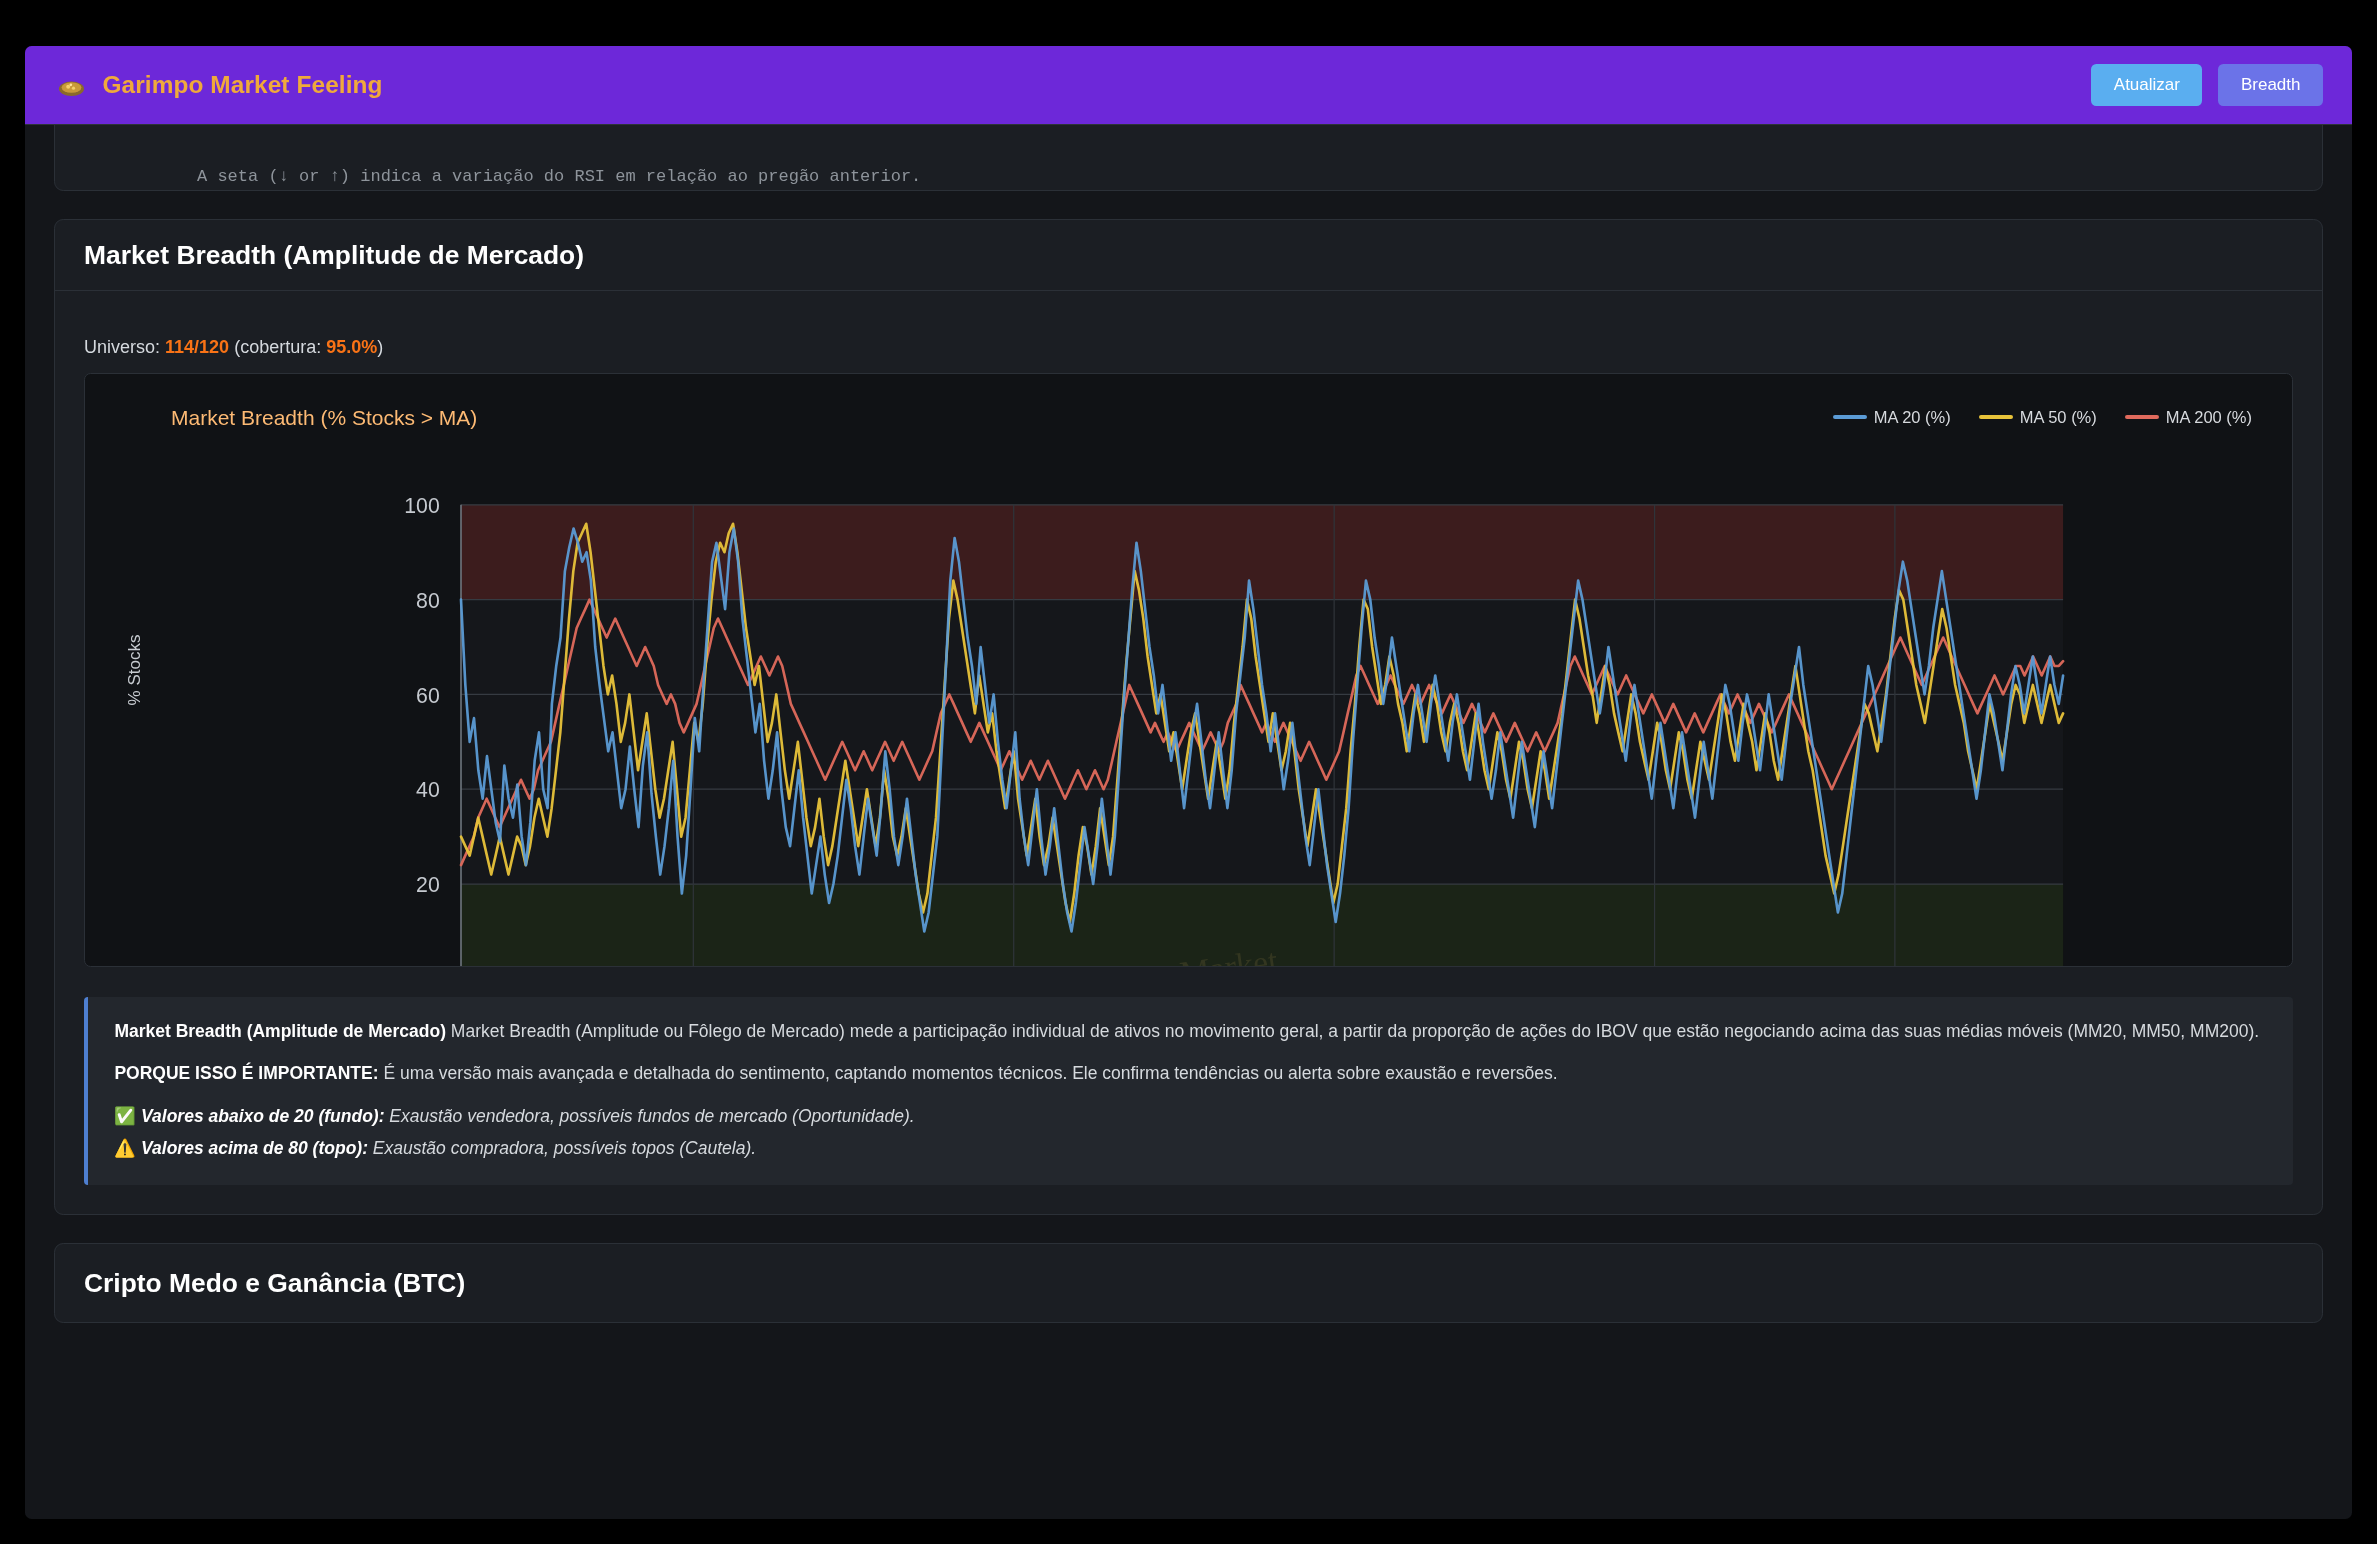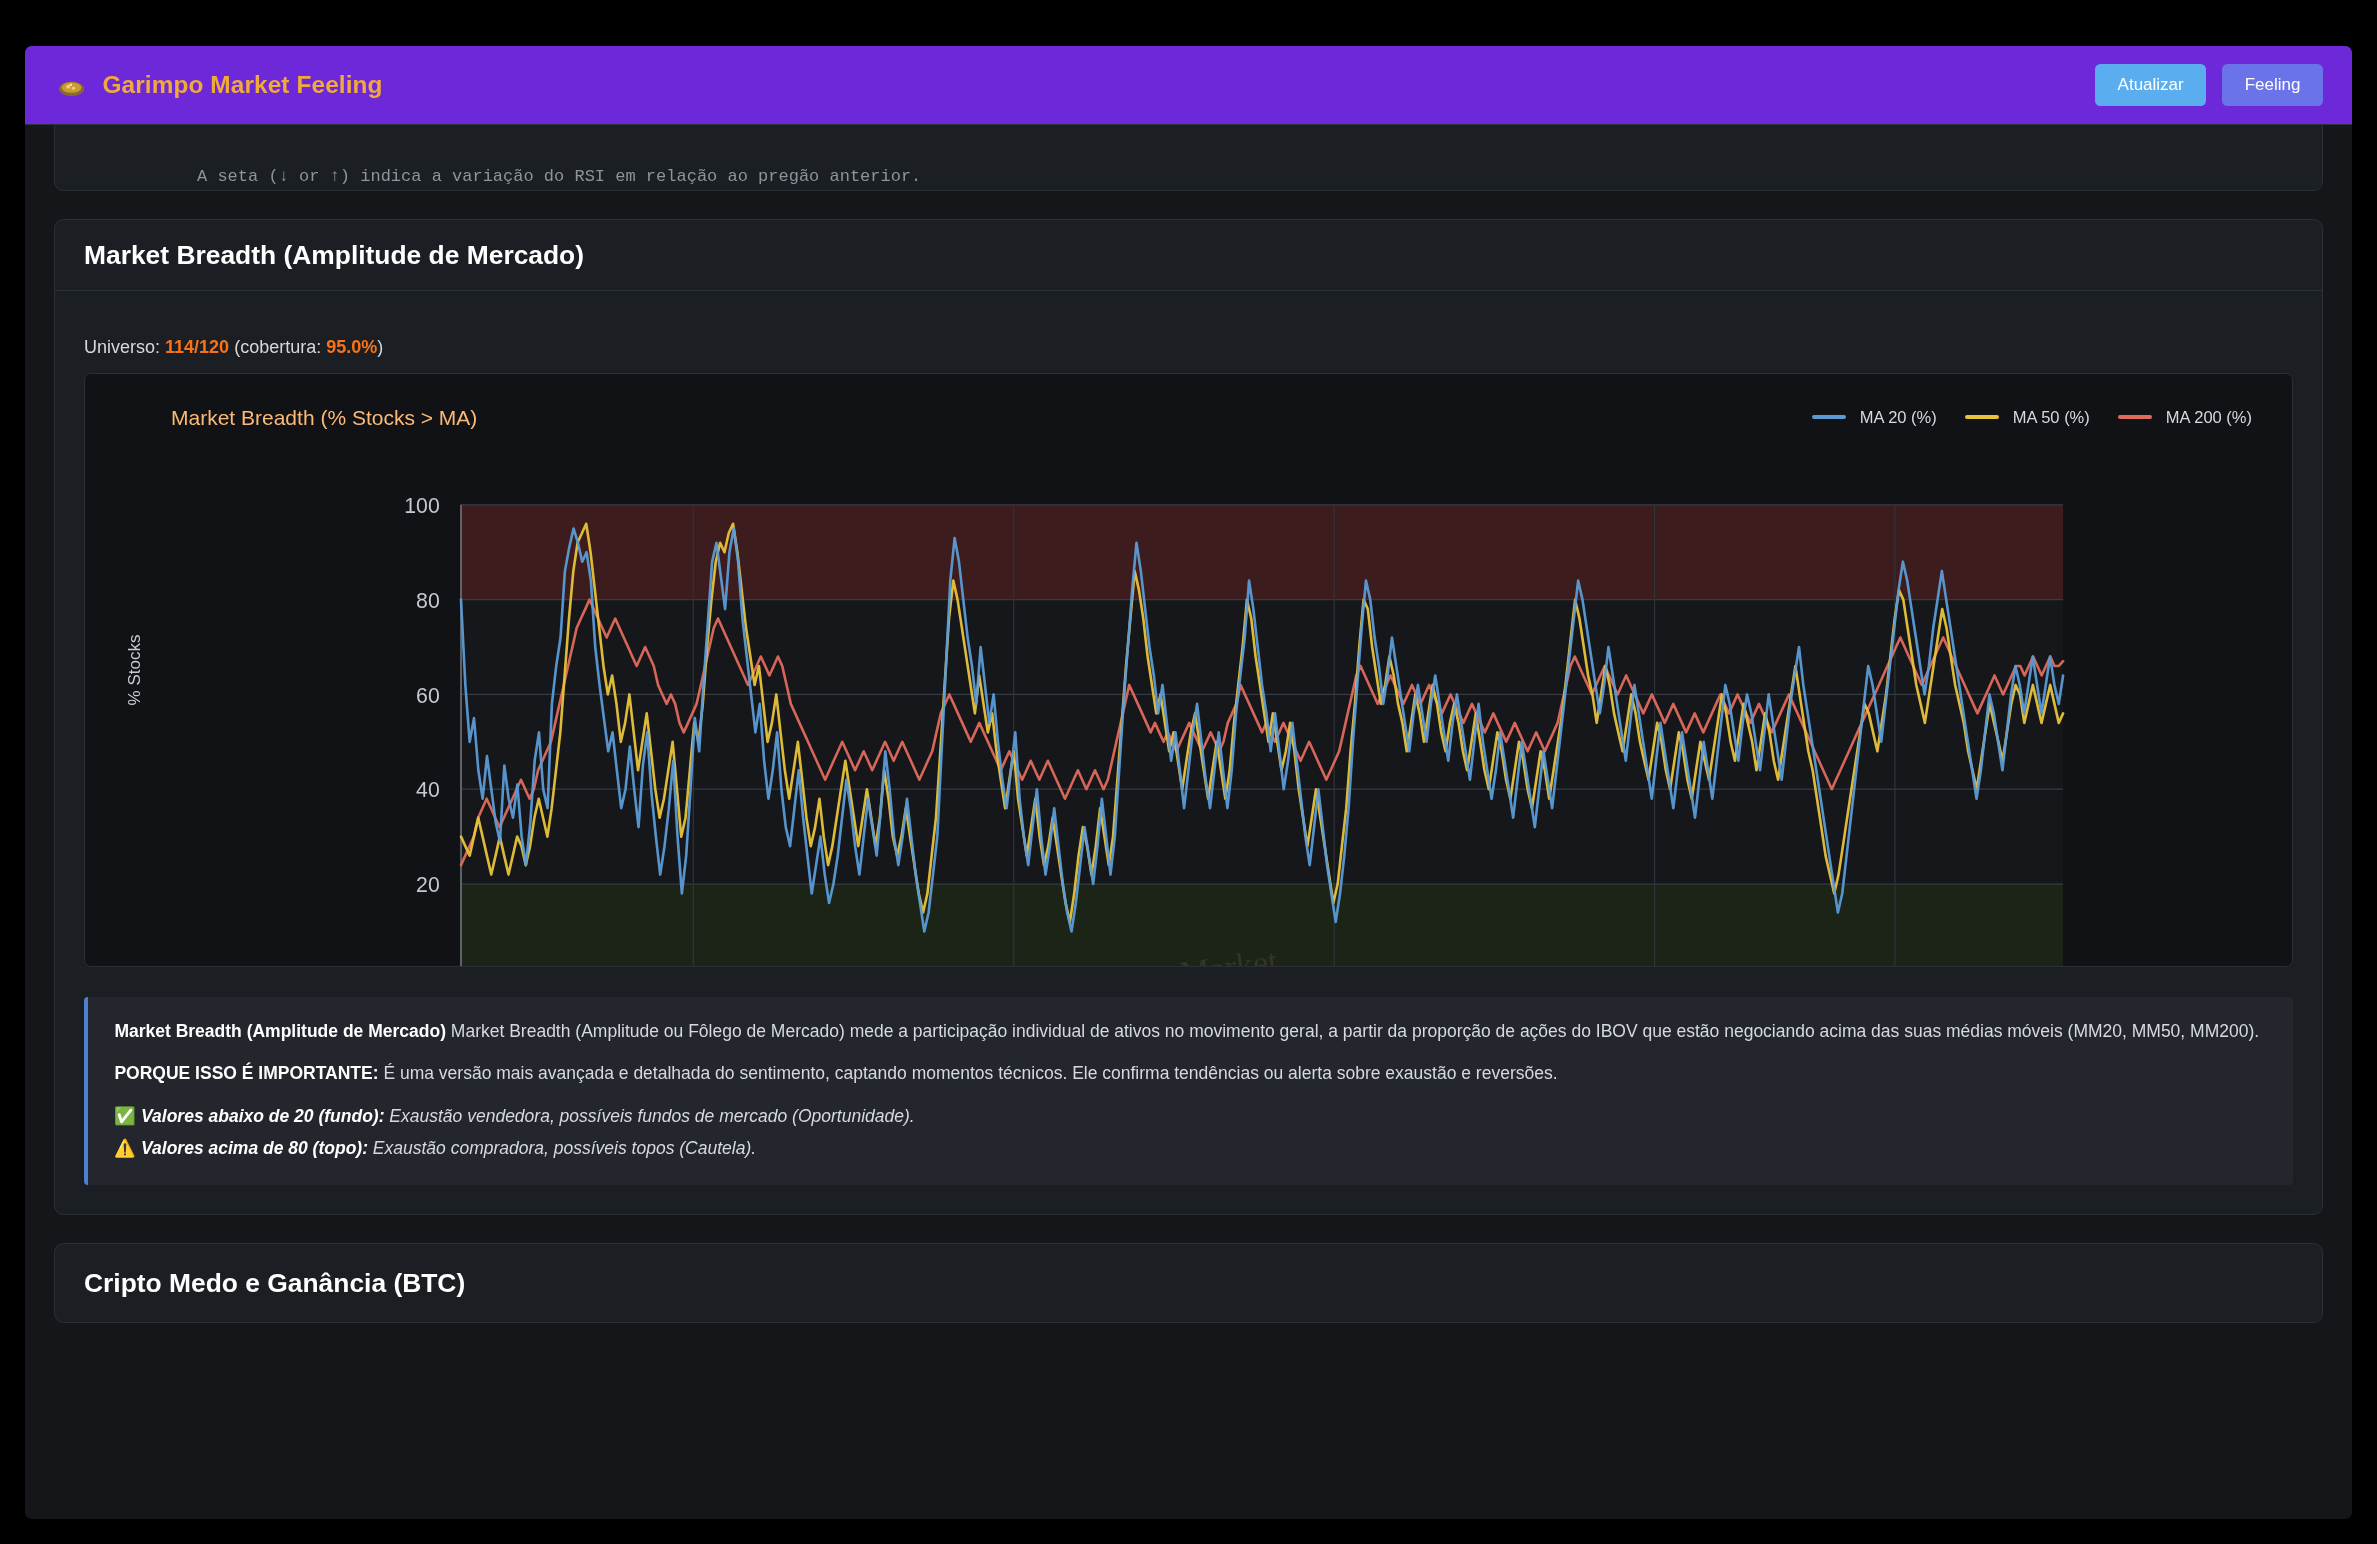--- a/index.html
+++ b/index.html
@@ -122,21 +122,21 @@
     position: absolute;
     left: 86px; top: 32px;
     font-size: 21px;
     color: #fdba74;
   }
   .legend {
     position: absolute;
     right: 40px; top: 34px;
     display: flex; align-items: center; gap: 28px;
   }
-  .legend-item { display: flex; align-items: center; gap: 14px; justify-content: flex-end; }
+  .legend-item { display: flex; align-items: center; gap: 7px; justify-content: flex-end; }
   .legend-line { width: 34px; height: 3.3px; border-radius: 2px; display: inline-block; }
   .legend-label { font-size: 16.5px; color: #d7dade; }
 
   .plot {
     position: absolute;
     left: 0; top: 0; right: 0; bottom: 0;
   }
   .ylabel {
     position: absolute;
     left: 14.5px; top: 50%;
@@ -196,21 +196,21 @@
           <ellipse cx="25" cy="28" rx="15" ry="8" fill="#c99a3a"></ellipse>
           <circle cx="20" cy="27" r="3" fill="#f4d06a"></circle>
           <circle cx="28" cy="29" r="2.4" fill="#f4d06a"></circle>
           <circle cx="24" cy="24" r="2" fill="#ffe49a"></circle>
         </svg>
       </div>
       <div class="brand-title">Garimpo Market Feeling</div>
     </div>
     <div class="topbar-actions">
       <button class="btn btn-refresh">Atualizar</button>
-      <button class="btn btn-close">Feeling</button>
+      <button class="btn btn-close">Breadth</button>
     </div>
   </div>
 
   <div class="content">
 
     <div class="card card-partial">
       <div class="partial-line2">A seta (↓ or ↑) indica a variação do RSI em relação ao pregão anterior.</div>
     </div>
 
     <div class="card">

